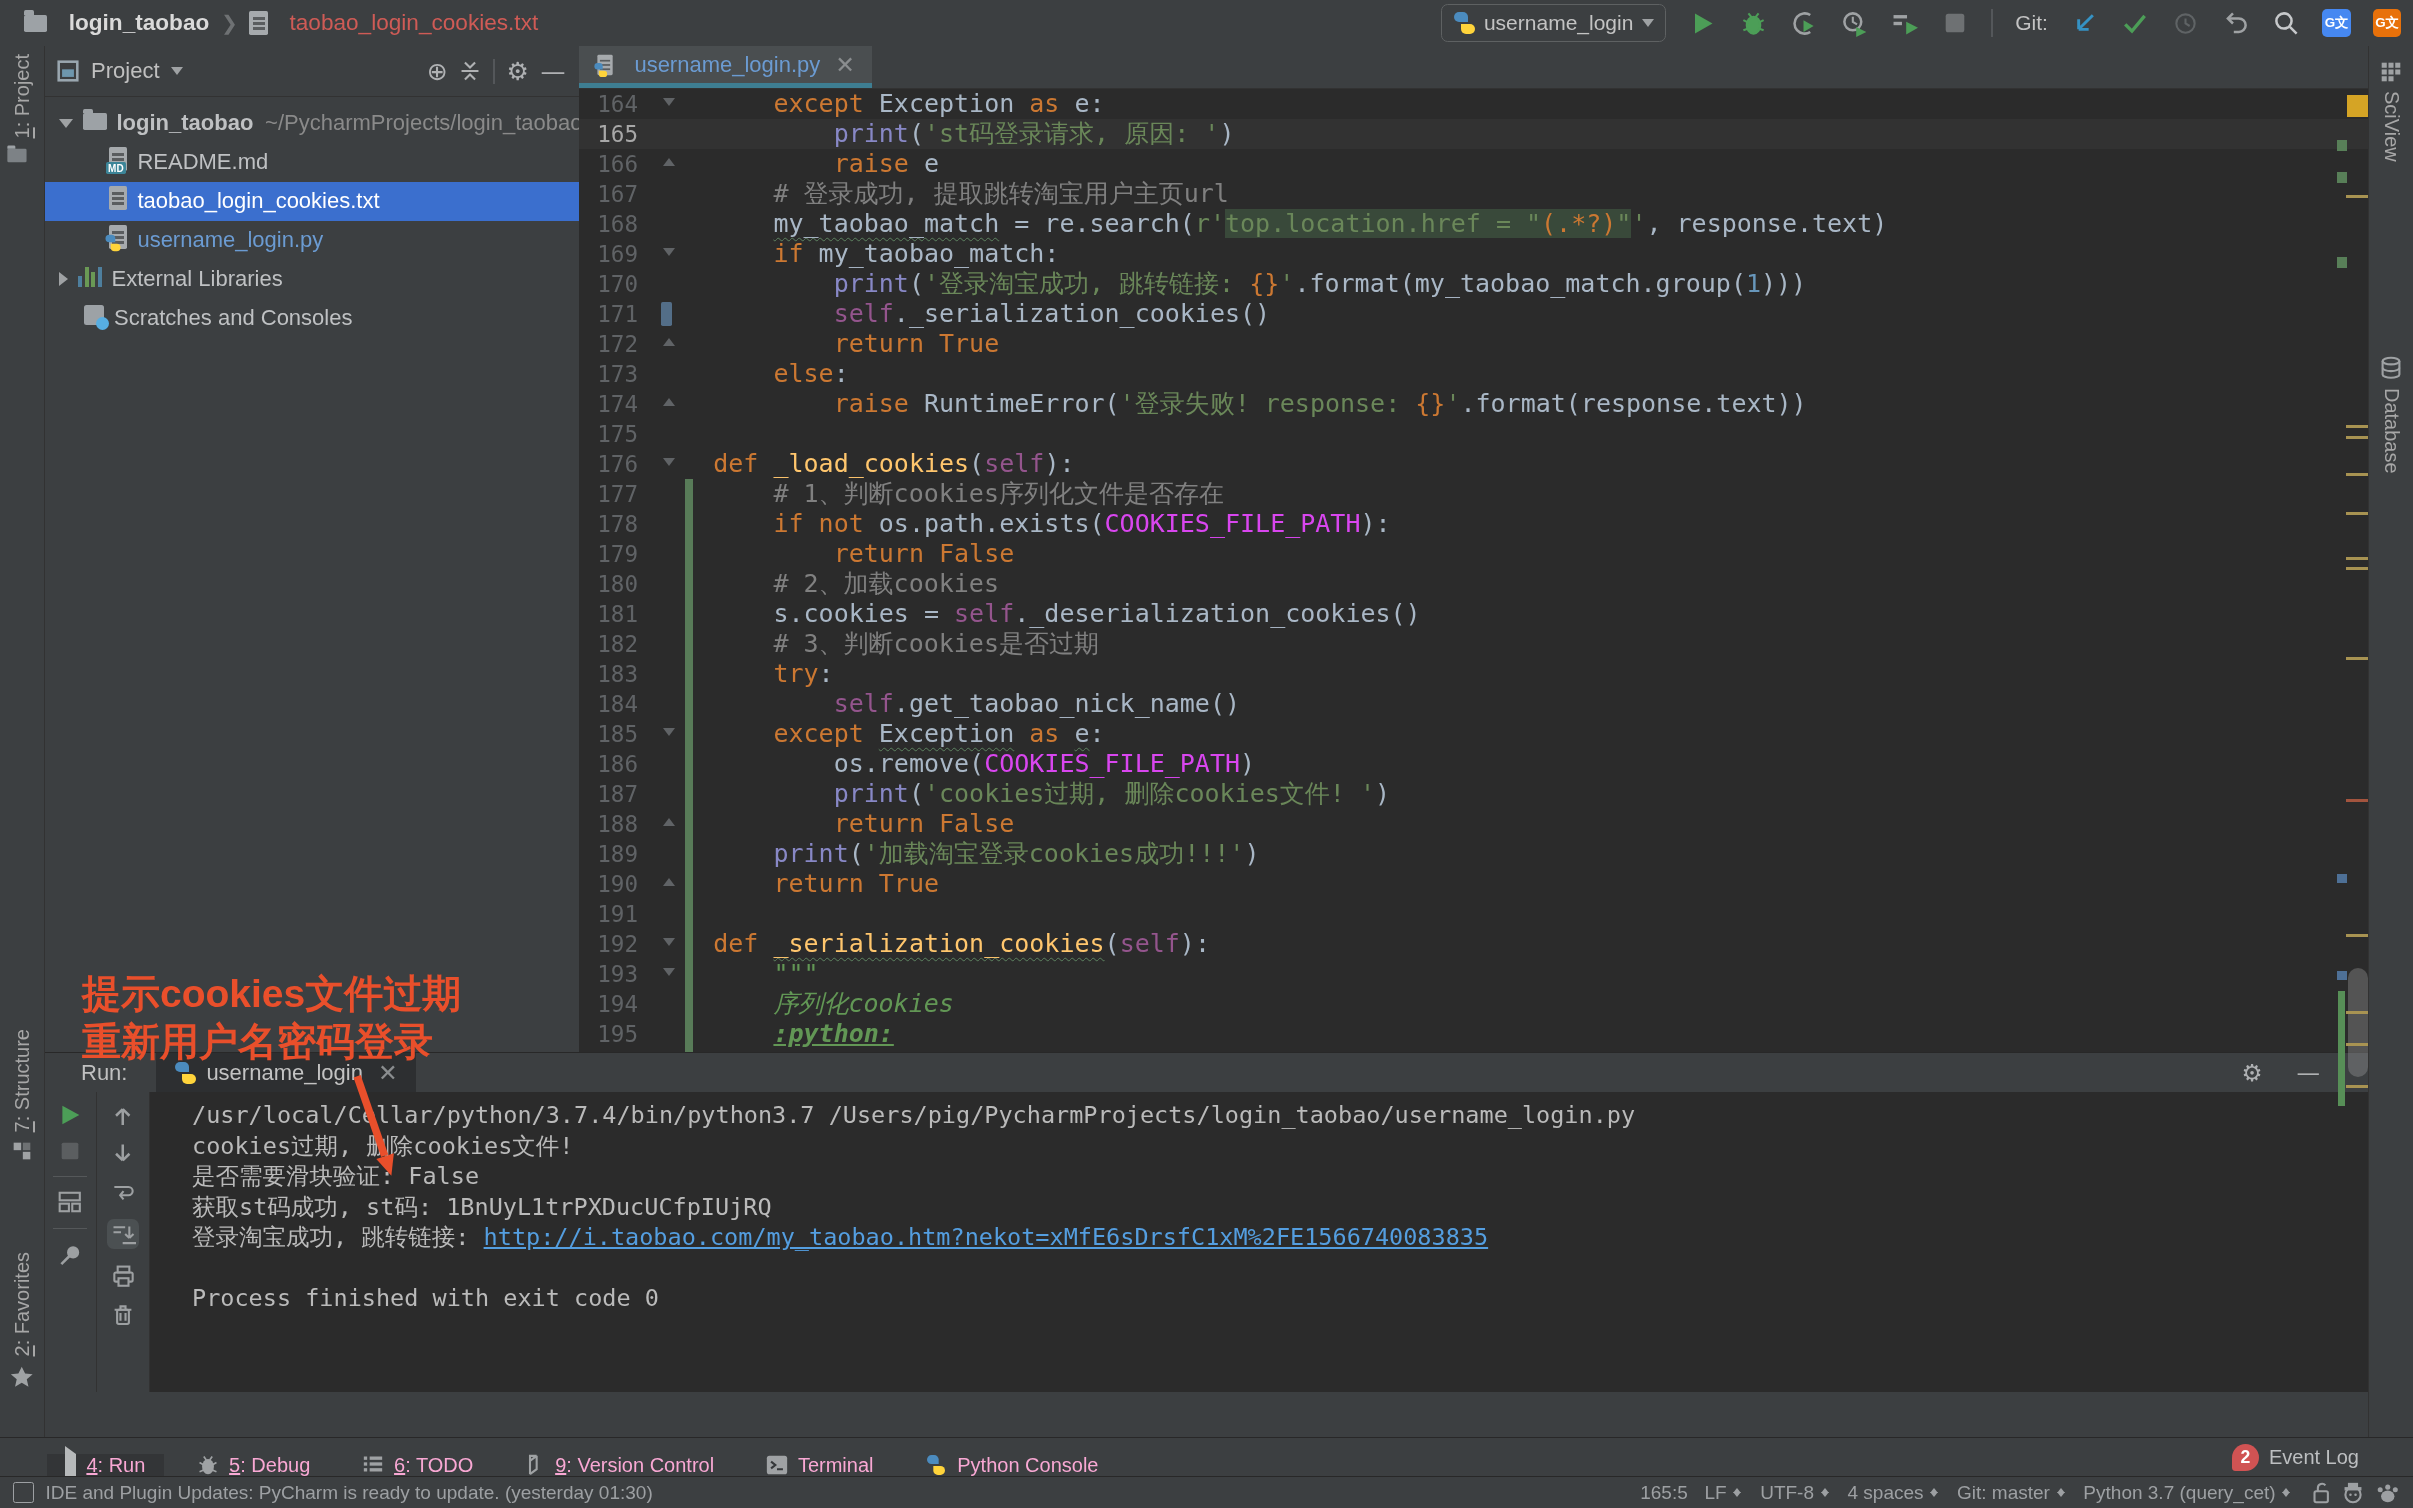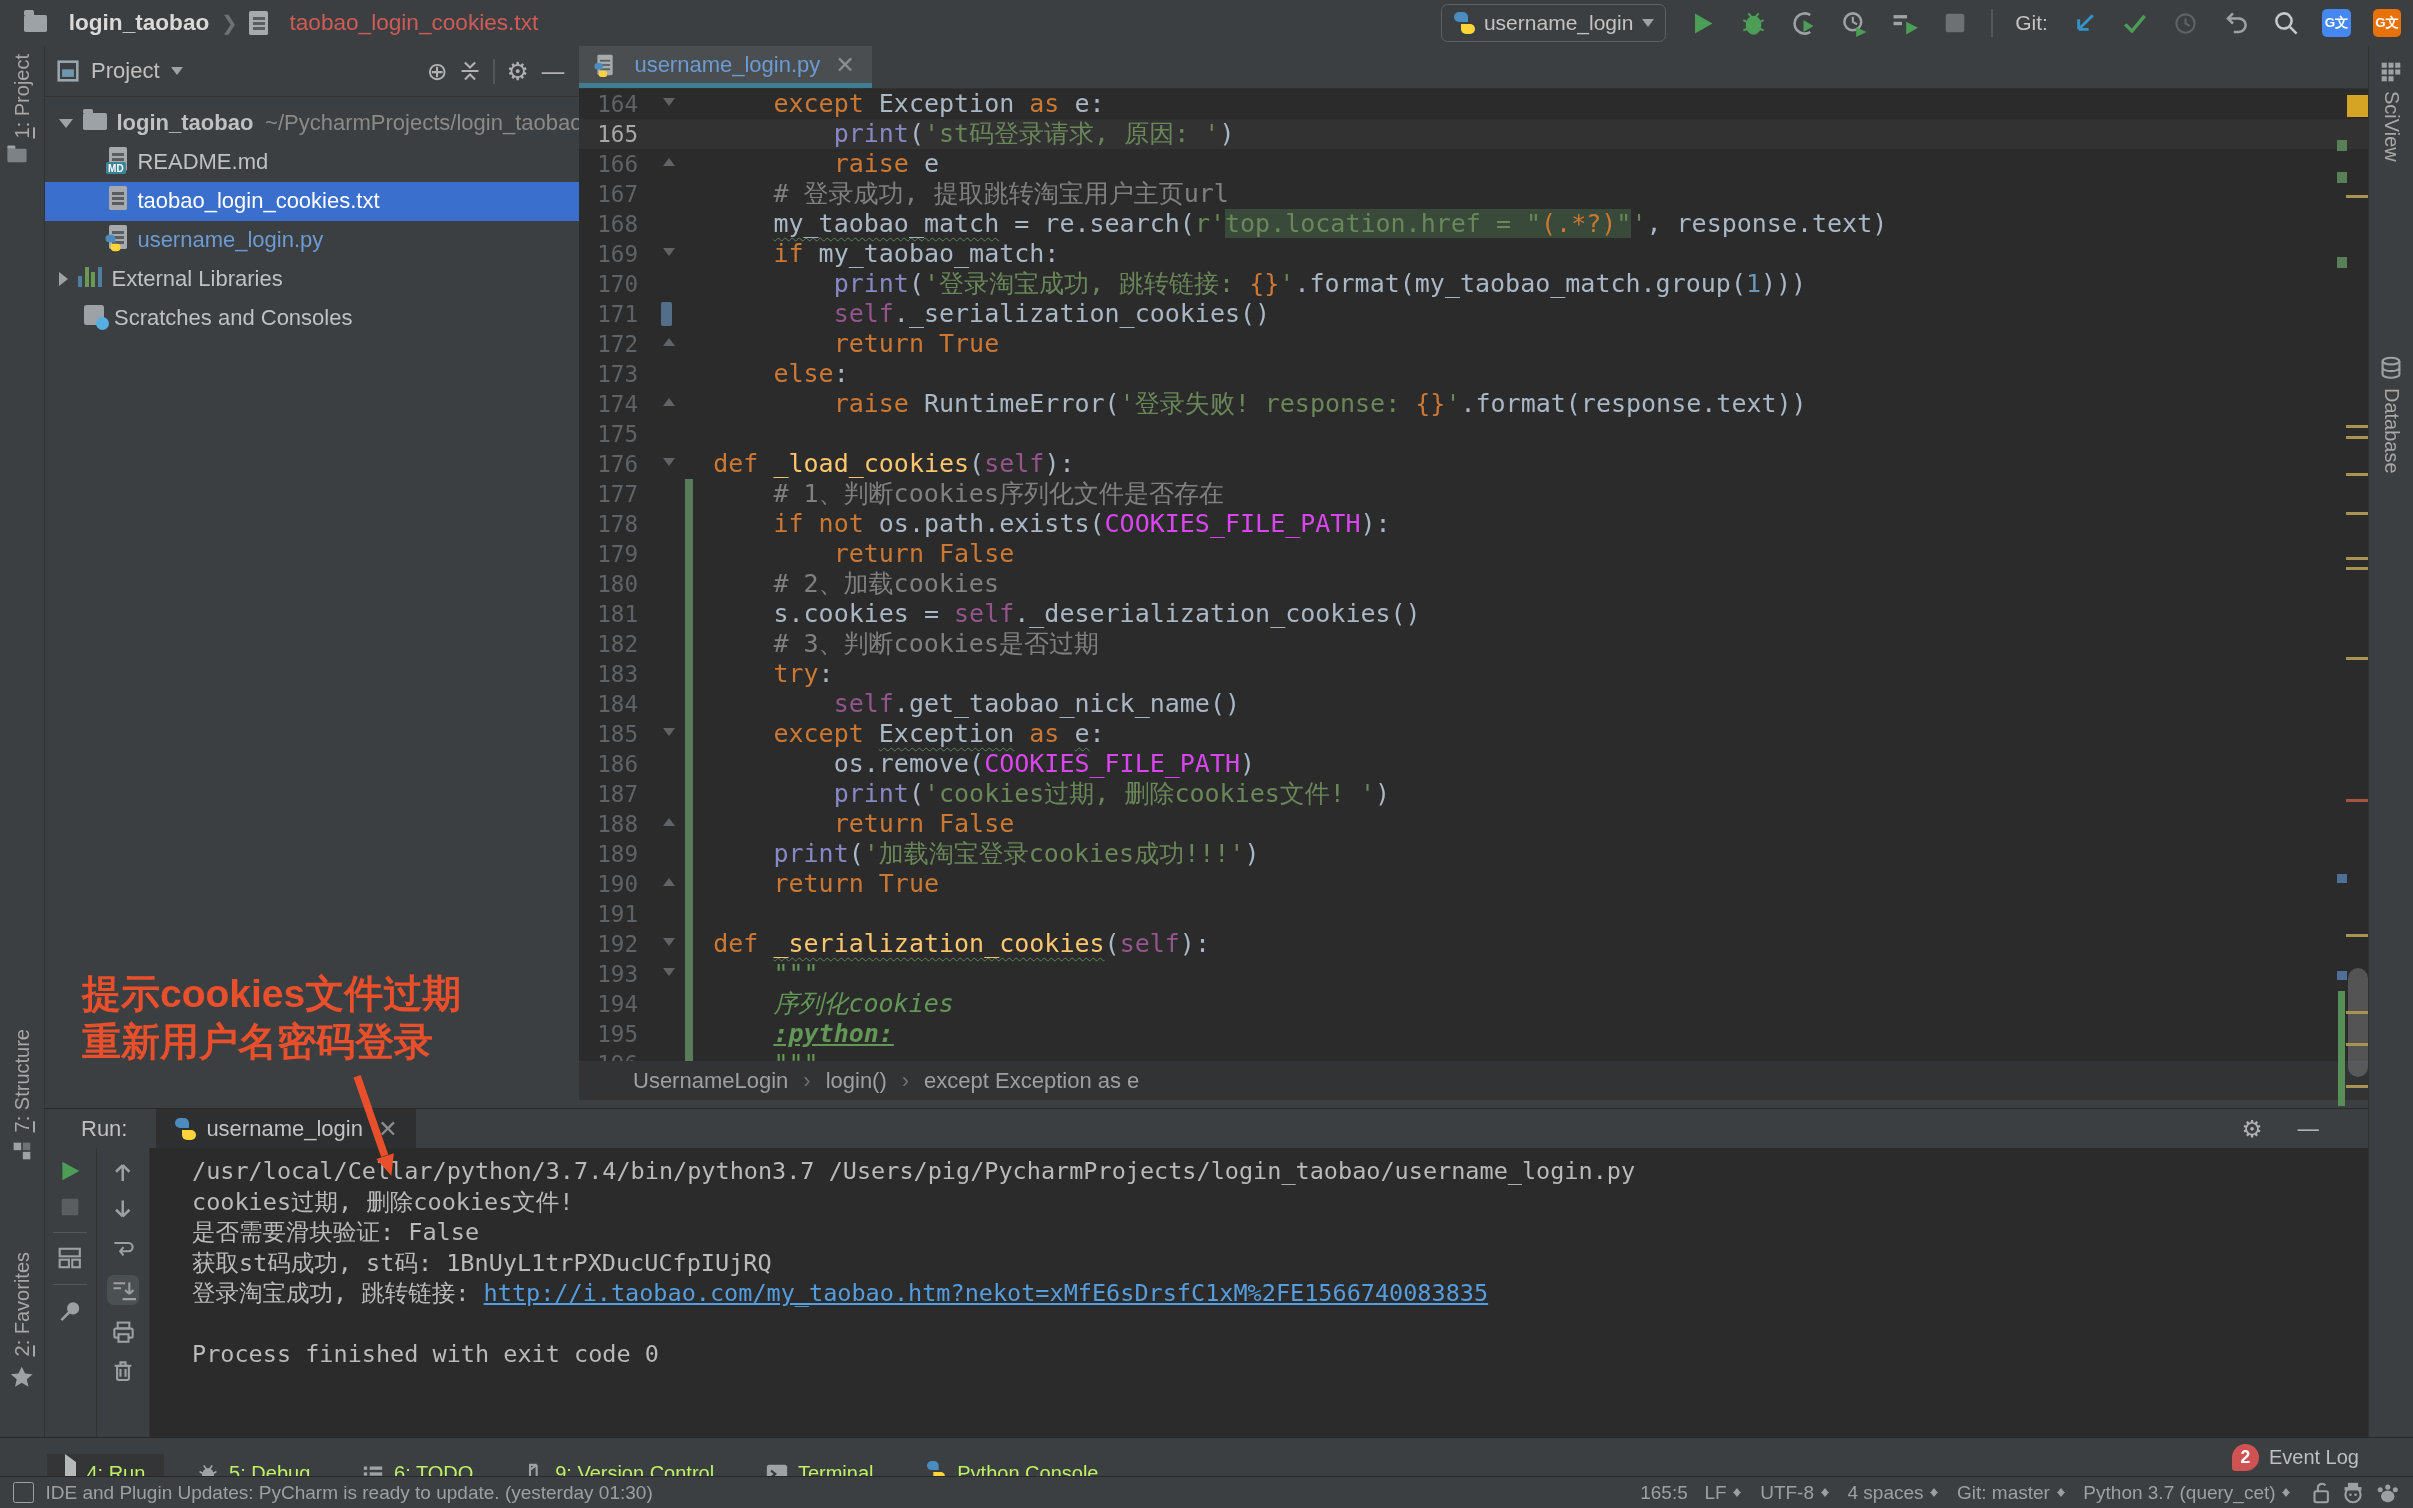--- a/index.html
+++ b/index.html
@@ -92,38 +92,38 @@
   .sm-gbar{right:25px;width:7.5px;background:#578f57;}
   .sm-thumb{right:1.7px;width:20px;border-radius:10px;background:rgba(170,170,170,.32);}
   
   #bcrumb{position:absolute;left:0;right:0;bottom:0;height:39px;background:#313335;display:flex;align-items:center;gap:15px;
           padding-left:54px;font-size:22px;color:#9da0a2;}
   #bcrumb .sep{color:#707376;}
   
   #annotation{position:absolute;left:82px;top:970px;z-index:6;color:#e94f2b;font-size:39px;font-weight:bold;line-height:1.22;}
   #arrow-svg{position:absolute;left:331px;top:1073px;z-index:7;}
   
-  #run-panel{position:absolute;left:44px;top:1108px;width:2326px;height:339px;background:#2b2b2b;border-top:0.8px solid #282828;}
+  #run-panel{position:absolute;left:44px;top:1052px;width:2326px;height:339px;background:#2b2b2b;border-top:0.8px solid #282828;}
   #run-header{position:absolute;left:0;top:0;right:0;height:39px;background:#3c3f41;display:flex;align-items:center;}
   #run-label{font-size:22px;color:#c0c0c0;margin-left:37px;margin-right:28.5px;}
   #run-tab{height:39px;display:flex;align-items:center;gap:10px;background:#2d2f31;padding:0 18.4px;font-size:22px;color:#c3c3c3;}
   #run-header-sp{flex:1;}
   #run-hicons{display:flex;gap:34px;margin-right:50px;color:#afb1b3;font-size:23.5px;font-family:"DejaVu Sans",sans-serif;}
   .rtoolbar{position:absolute;top:39px;bottom:0;background:#3c3f41;display:flex;flex-direction:column;align-items:center;padding-top:11.7px;gap:15px;}
   #rtb-a{left:0;width:52px;border-right:0.8px solid #323232;}
   #rtb-b{left:53px;width:52px;border-right:0.8px solid #323232;}
   .rt-sep{width:34px;height:0.8px;background:#55585a;}
   .rt-hl{background:#4b5052;border-radius:6.7px;padding:3.4px;}
   #console{position:absolute;left:106px;top:39px;right:0;bottom:0;background:#2b2b2b;padding:8.4px 0 0 42px;}
   .con-line{height:30.5px;font-family:"DejaVu Sans Mono",monospace;font-size:23.5px;line-height:30.5px;color:#bababa;white-space:pre;}
   .con-line .link{color:#549ee0;text-decoration:underline;}
   
   #bottombar{position:absolute;left:0;bottom:31px;width:2413px;height:39px;background:#3c3f41;border-top:0.8px solid #282828;
              display:flex;align-items:center;z-index:4;}
-  .bb-item{display:flex;align-items:center;gap:10px;height:39px;padding:0 18.4px;font-size:20px;color:#bef264;margin-top:32px;}
+  .bb-item{display:flex;gap:10px;height:39px;padding:0 18.4px;font-size:20px;color:#f9a8d4;margin-top:32px;}
   .bb-item.active{background:#333537;}
   .bb-item .mn{text-decoration:underline;}
   .bb-tri{width:0;height:0;border-top:8.4px solid transparent;border-bottom:8.4px solid transparent;border-left:11.7px solid #b6b9ba;}
   #bb-sp{flex:1;}
   #eventlog{display:flex;align-items:center;gap:10px;margin-right:54px;font-size:20px;color:#bdbfc1;}
   #ev-badge{width:27px;height:27px;border-radius:50% 50% 50% 3.4px;background:#d05353;color:#fff;font-size:17.6px;font-weight:bold;
             display:flex;align-items:center;justify-content:center;}
   
   #statusbar{position:absolute;left:0;bottom:0;width:2413px;height:31px;background:#3c3f41;border-top:0.8px solid #282828;
              display:flex;align-items:center;font-size:19px;color:#9da0a3;z-index:4;}

